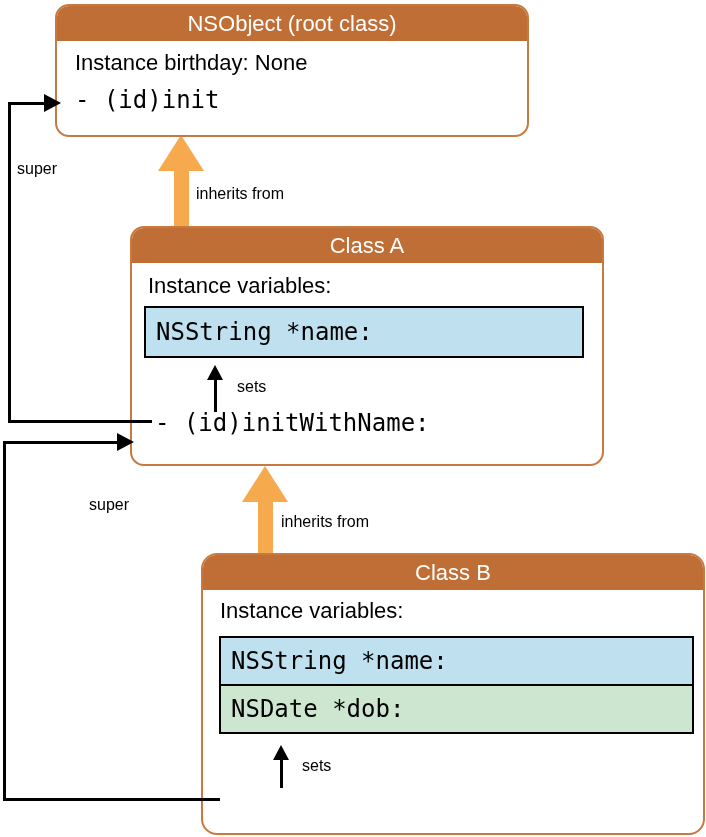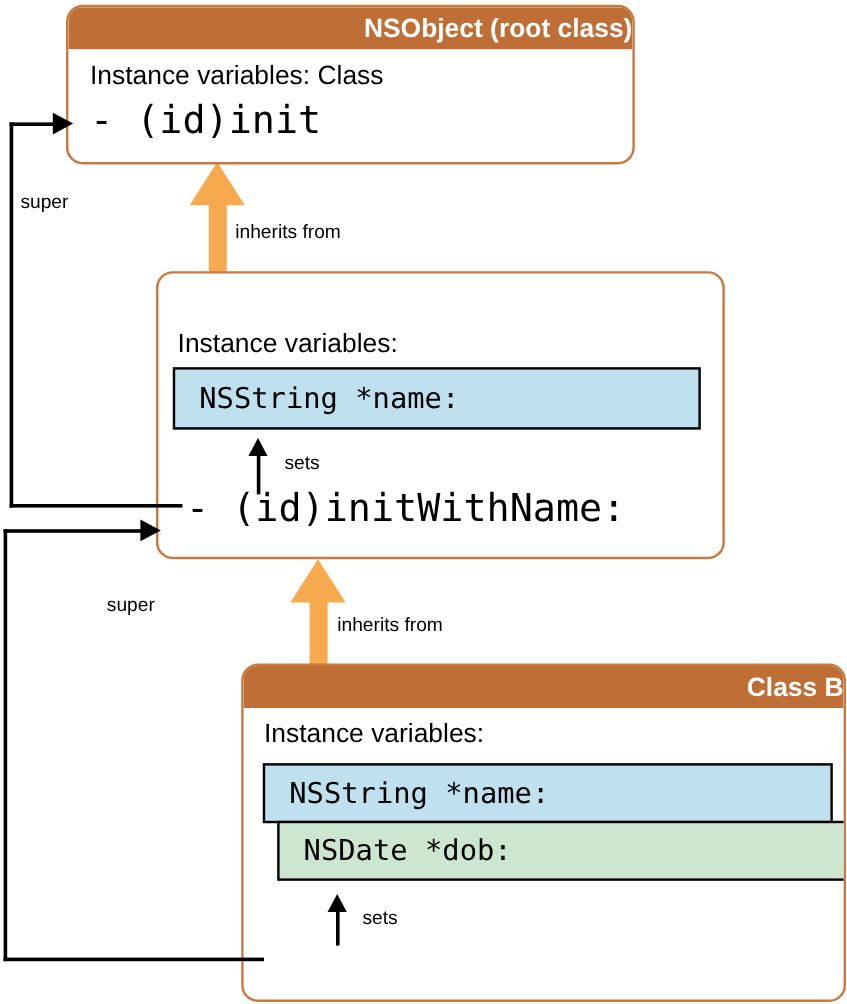--- a/index.html
+++ b/index.html
@@ -3,28 +3,28 @@
 <meta charset="utf-8">
 <style>
   html,body{margin:0;padding:0;background:#fff;}
   .stage{position:relative;width:706px;height:837px;background:#fff;overflow:hidden;
          font-family:"Liberation Sans",sans-serif;color:#000;}
 
   
   .class-box{position:absolute;background:#fff;border:2px solid var(--border,#C7793F);
              border-radius:14px;overflow:hidden;box-sizing:content-box;}
   .class-header{position:relative;height:35px;background:var(--brown,#BF6E35);
-                color:#fff;font-weight:bold;font-size:22px;line-height:35px;text-align:right;}
+                color:#fff;font-weight:normal;font-size:22px;line-height:35px;text-align:center;}
   .ivars{position:absolute;font-size:22px;line-height:26px;}
   .var-row{position:absolute;border:2px solid #000;box-sizing:border-box;
            font-family:"DejaVu Sans Mono",monospace;font-size:24px;
-           display:flex;align-items:center;padding-left:20px;white-space:pre;}
+           display:flex;align-items:center;padding-left:10px;white-space:pre;}
   .fill-blue{background:var(--vblue,#BEE0EF);}
-  .fill-green{background:var(--vgreen,#CCE6D0);margin-left:12px;}
-  .code{position:absolute;font-family:"DejaVu Sans Mono",monospace;font-size:32px;
+  .fill-green{background:var(--vgreen,#CCE6D0);}
+  .code{position:absolute;font-family:"DejaVu Sans Mono",monospace;font-size:24px;
         line-height:30px;white-space:pre;}
 
   
   .hline{position:absolute;height:3px;background:#000;}
   .vline{position:absolute;width:3px;background:#000;}
   .arrow-right{position:absolute;width:0;height:0;
                border-top:9px solid transparent;border-bottom:9px solid transparent;
                border-left:17px solid #000;}
   .arrow-up-small{position:absolute;width:0;height:0;
                   border-left:8px solid transparent;border-right:8px solid transparent;
@@ -50,34 +50,35 @@
   <div class="lbl" style="left:196px;top:181px;">inherits from</div>
 
   <div>
     <div class="oarrow-bar" style="left:258px;top:500px;height:54px;"></div>
     <div class="oarrow-head" style="left:242px;top:466px;"></div>
   </div>
   <div class="lbl" style="left:281px;top:509px;">inherits from</div>
 
   <div class="class-box" style="left:55px;top:4px;width:470px;height:129px;">
     <div class="class-header">NSObject (root class)</div>
-    <div class="ivars" style="left:18px;top:44px;">Instance variables: Class</div>
+    <div class="ivars" style="left:18px;top:44px;">Instance birthday: None</div>
     <div class="code" style="left:18px;top:79px;">- (id)init</div>
   </div>
 
   <div class="class-box" style="left:130px;top:226px;width:470px;height:236px;">
+    <div class="class-header">Class A</div>
     <div class="ivars" style="left:16px;top:45px;">Instance variables:</div>
     <div class="var-row fill-blue" style="left:12px;top:78px;width:440px;height:52px;">NSString *name:</div>
     <div class="vline" style="left:82px;top:152px;height:32px;"></div>
     <div class="arrow-up-small" style="left:75px;top:137px;"></div>
     <div class="lbl" style="left:105px;top:146px;">sets</div>
     <div class="code" style="left:23px;top:180px;text-align:right;">- (id)initWithName:</div>
   </div>
 
-  <div class="class-box" style="left:201px;top:553px;width:500px;height:278px;">
+  <div class="class-box" style="left:201px;top:553px;width:500px;height:278px;border-radius:16px;">
     <div class="class-header">Class B</div>
     <div class="ivars" style="left:17px;top:43px;">Instance variables:</div>
     <div class="var-row fill-blue" style="left:16px;top:81px;width:475px;height:50px;">NSString *name:</div>
     <div class="var-row fill-green" style="left:16px;top:129px;width:475px;height:50px;">NSDate *dob:</div>
     <div class="vline" style="left:77px;top:205px;height:28px;"></div>
     <div class="arrow-up-small" style="left:70px;top:190px;"></div>
     <div class="lbl" style="left:99px;top:198px;">sets</div>
   </div>
 
   <div>

